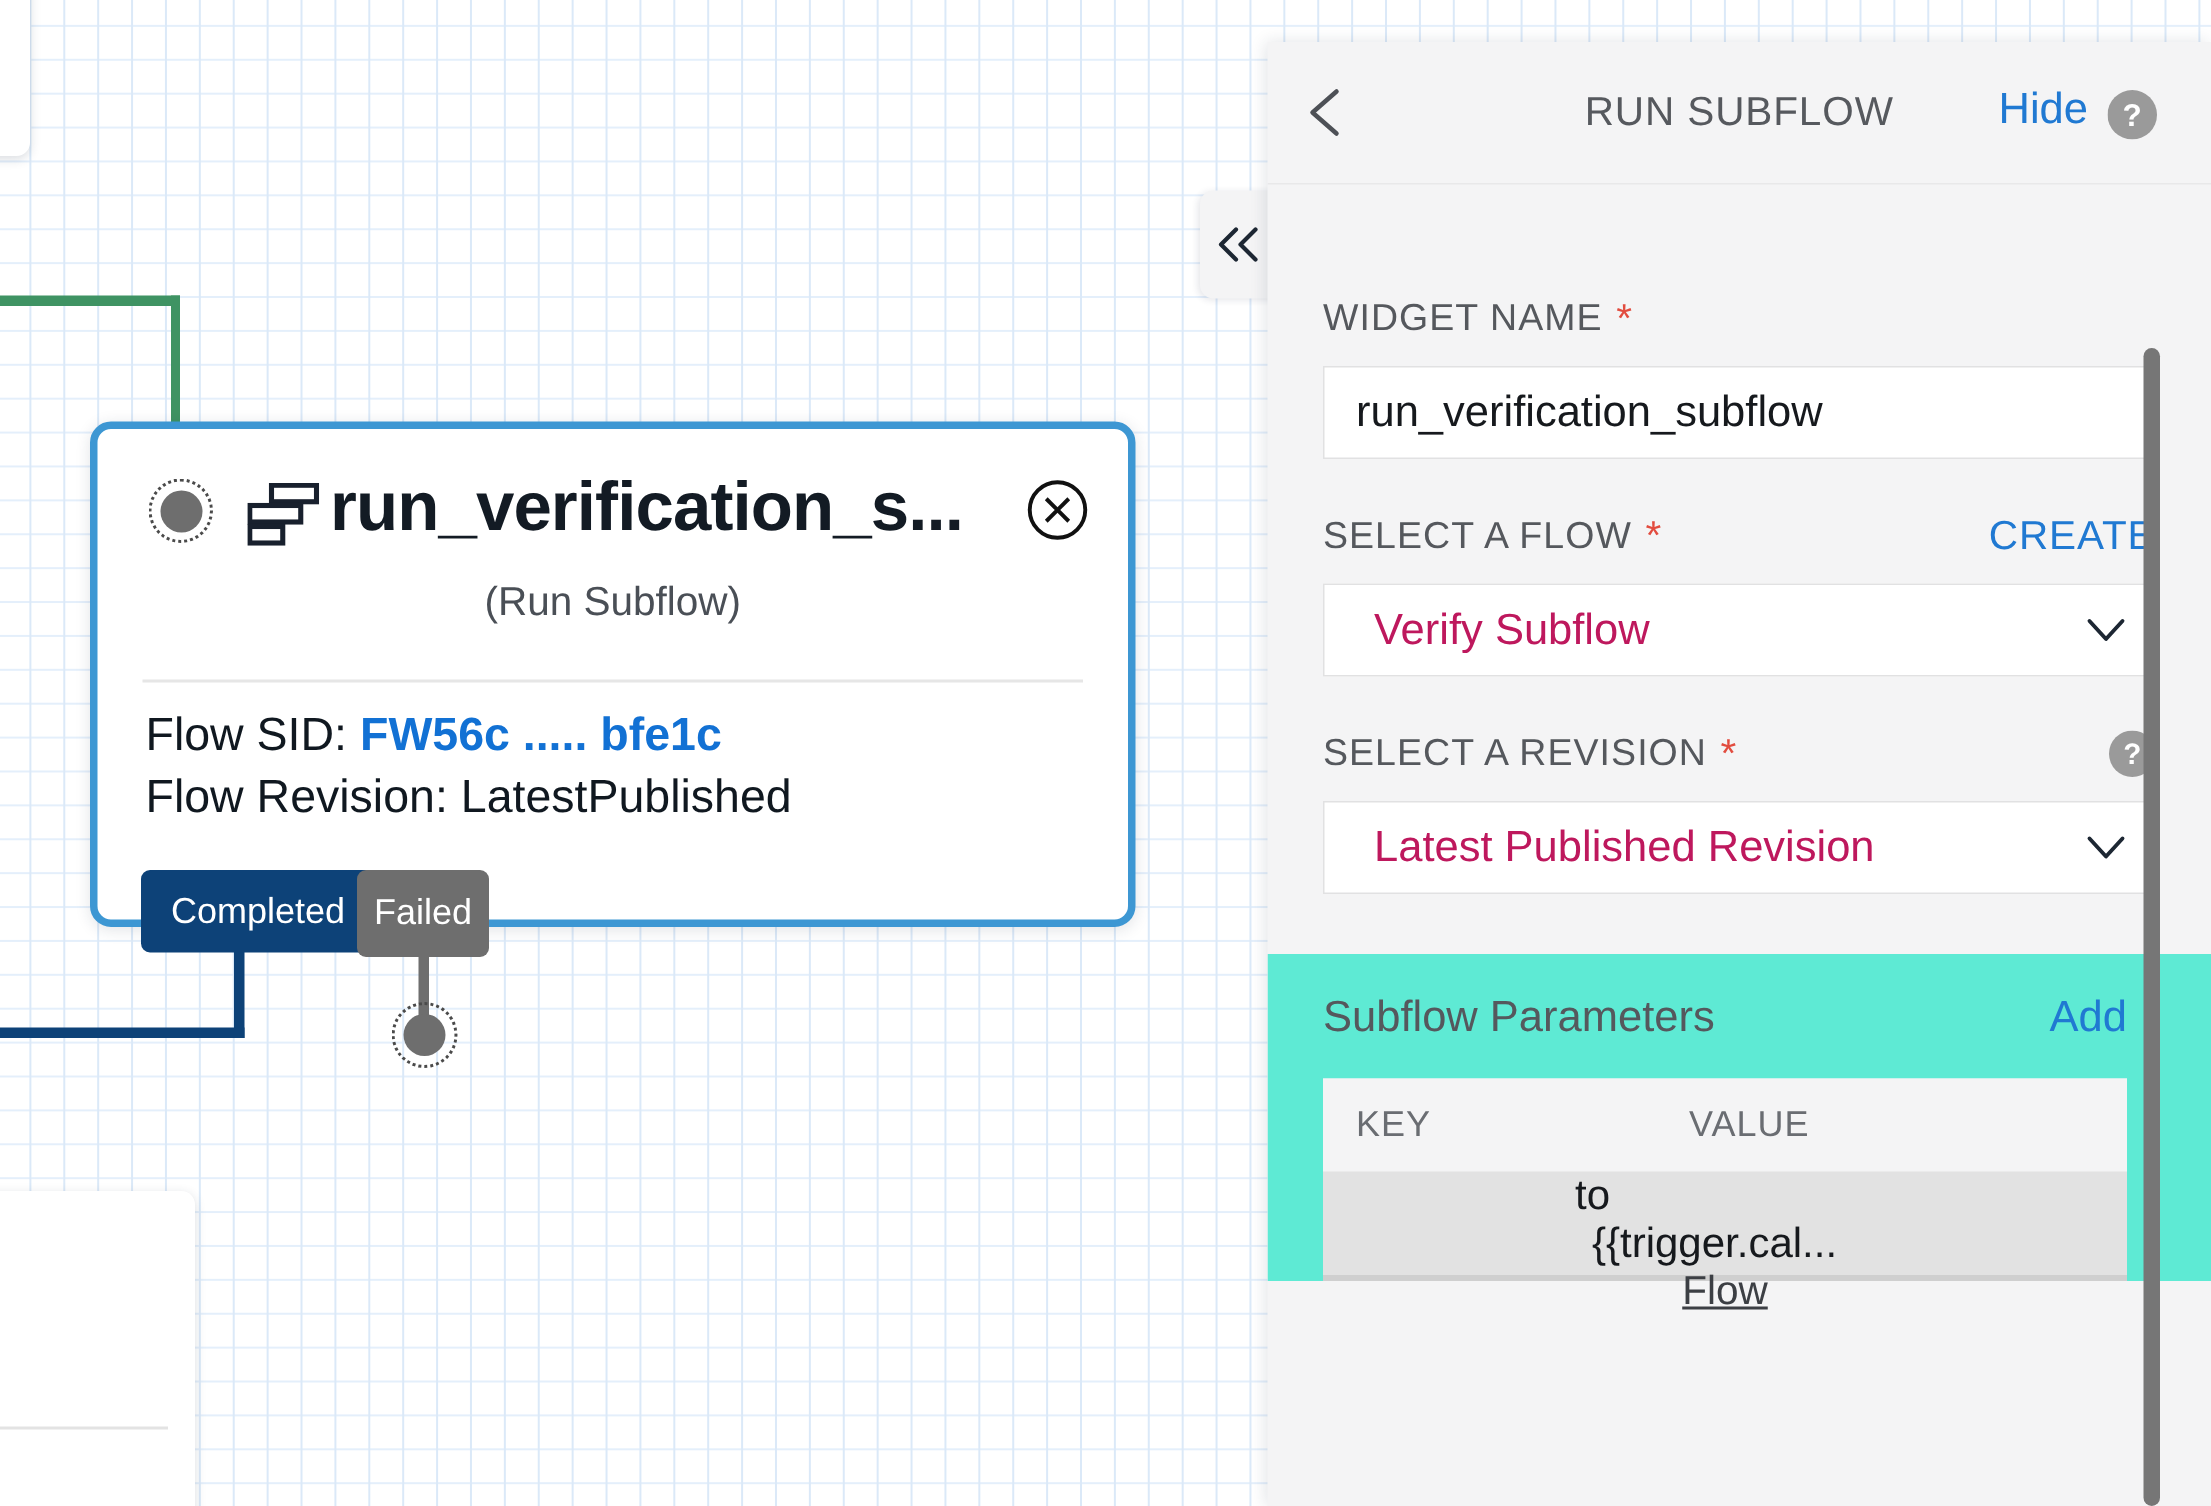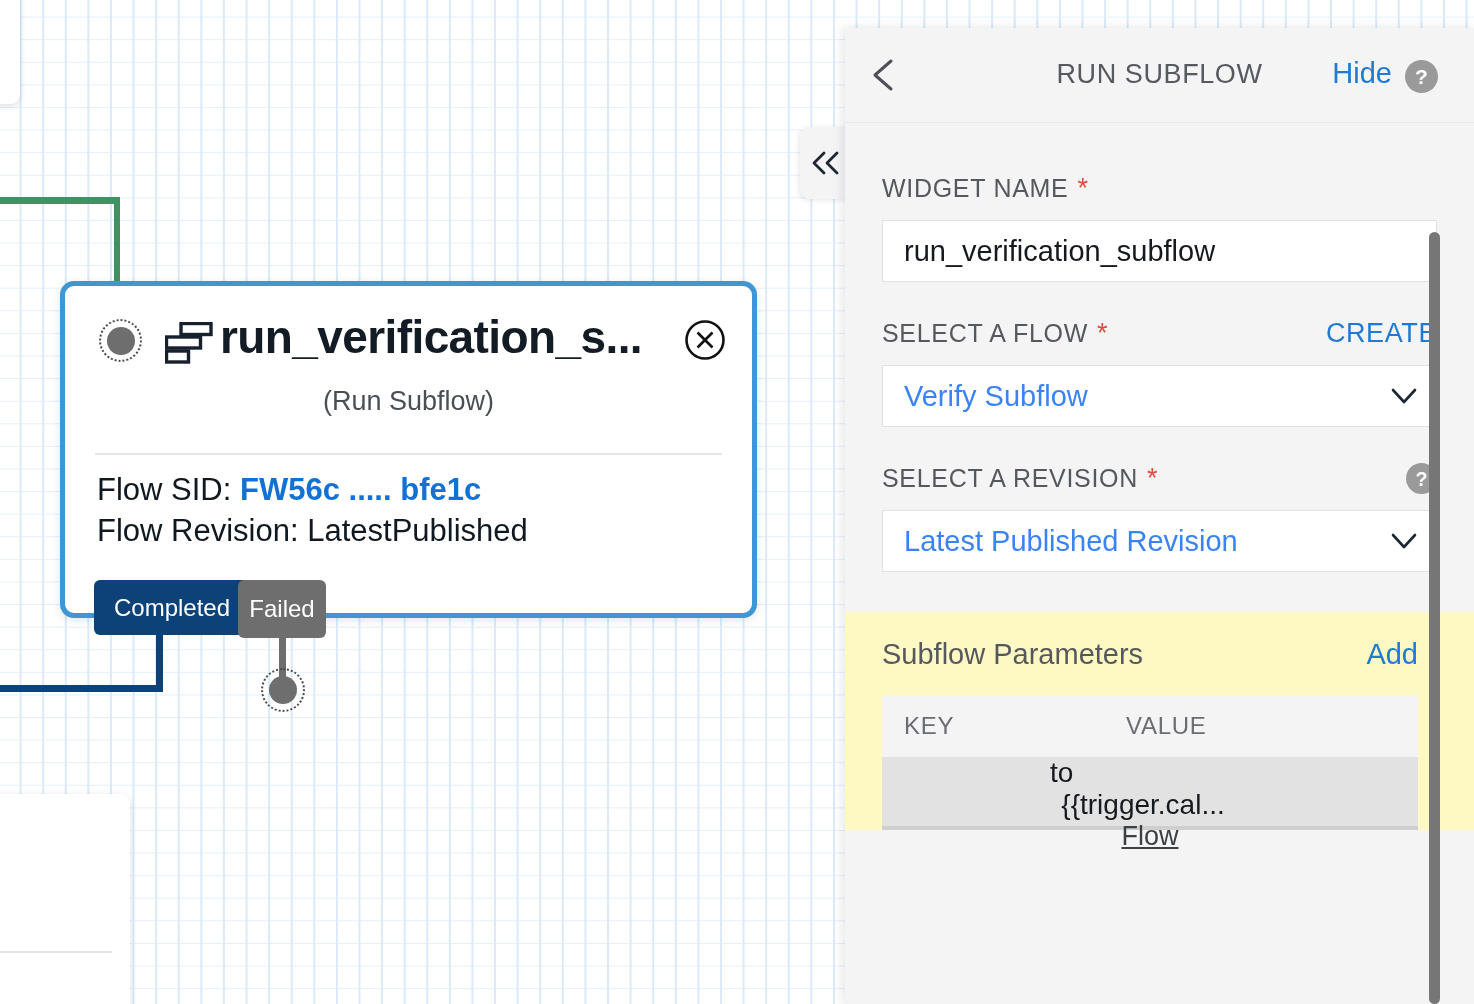--- a/index.html
+++ b/index.html
@@ -234,41 +234,41 @@
     background: #ffffff;
     border: 1.5px solid #e1e1e2;
     box-sizing: border-box;
     display: flex; align-items: center;
   }
   .input-value {
     font-size: 29px; color: #16191d;
     margin-left: 21px;
   }
   .select-value {
-    font-size: 29px; color: #3b82f6;
-    margin-left: 21px;
+    font-size: 29px; color: #be185d;
+    margin-left: 33px;
   }
   .select-caret {
     position: absolute; right: 17px; top: 19px;
     width: 30px; height: 22px;
   }
 
   .label-row {
     display: flex; align-items: center; justify-content: space-between;
     margin: 36px 37px 16px 37px;
   }
   .label-row .field-label { margin: 0; }
   .create-link {
     font-size: 27px; color: #2079d2; letter-spacing: .6px; cursor: pointer;
   }
 
   
   .params-section {
     margin: 40px 0 0 0;
-    background: #fef9c3;
+    background: #5eead4;
     padding: 26px 56px 0 37px;
   }
   .params-head {
     display: flex; align-items: center; justify-content: space-between;
     margin-bottom: 24px;
   }
   .params-title { font-size: 29px; color: #55585d; }
   .params-add   { font-size: 29px; color: #2079d2; cursor: pointer; }
   .params-table { background: #f4f4f5; }
   .params-thead {
@@ -388,21 +388,21 @@
       </svg>
       <div class="panel-title">RUN SUBFLOW</div>
       <div class="panel-hide">Hide</div>
       <svg class="panel-help" viewBox="0 0 33 33">
         <circle cx="16.5" cy="16.5" r="16.5" fill="#9a9a9a"></circle>
         <text x="16.5" y="24" text-anchor="middle" font-size="21" font-weight="bold" fill="#ffffff" font-family="Liberation Sans, sans-serif">?</text>
       </svg>
     </div>
 
 
-    <div class="field-label" style="margin-top:50px;">
+    <div class="field-label" style="margin-top:74px;">
       <span>WIDGET NAME</span>
       <span class="req">*</span>
     </div>
     <div class="text-input">
       <span class="input-value" placeholder="Widget name">run_verification_subflow</span>
     </div>
 
     <div class="label-row">
       <div class="field-label">
         <span>SELECT A FLOW</span>

